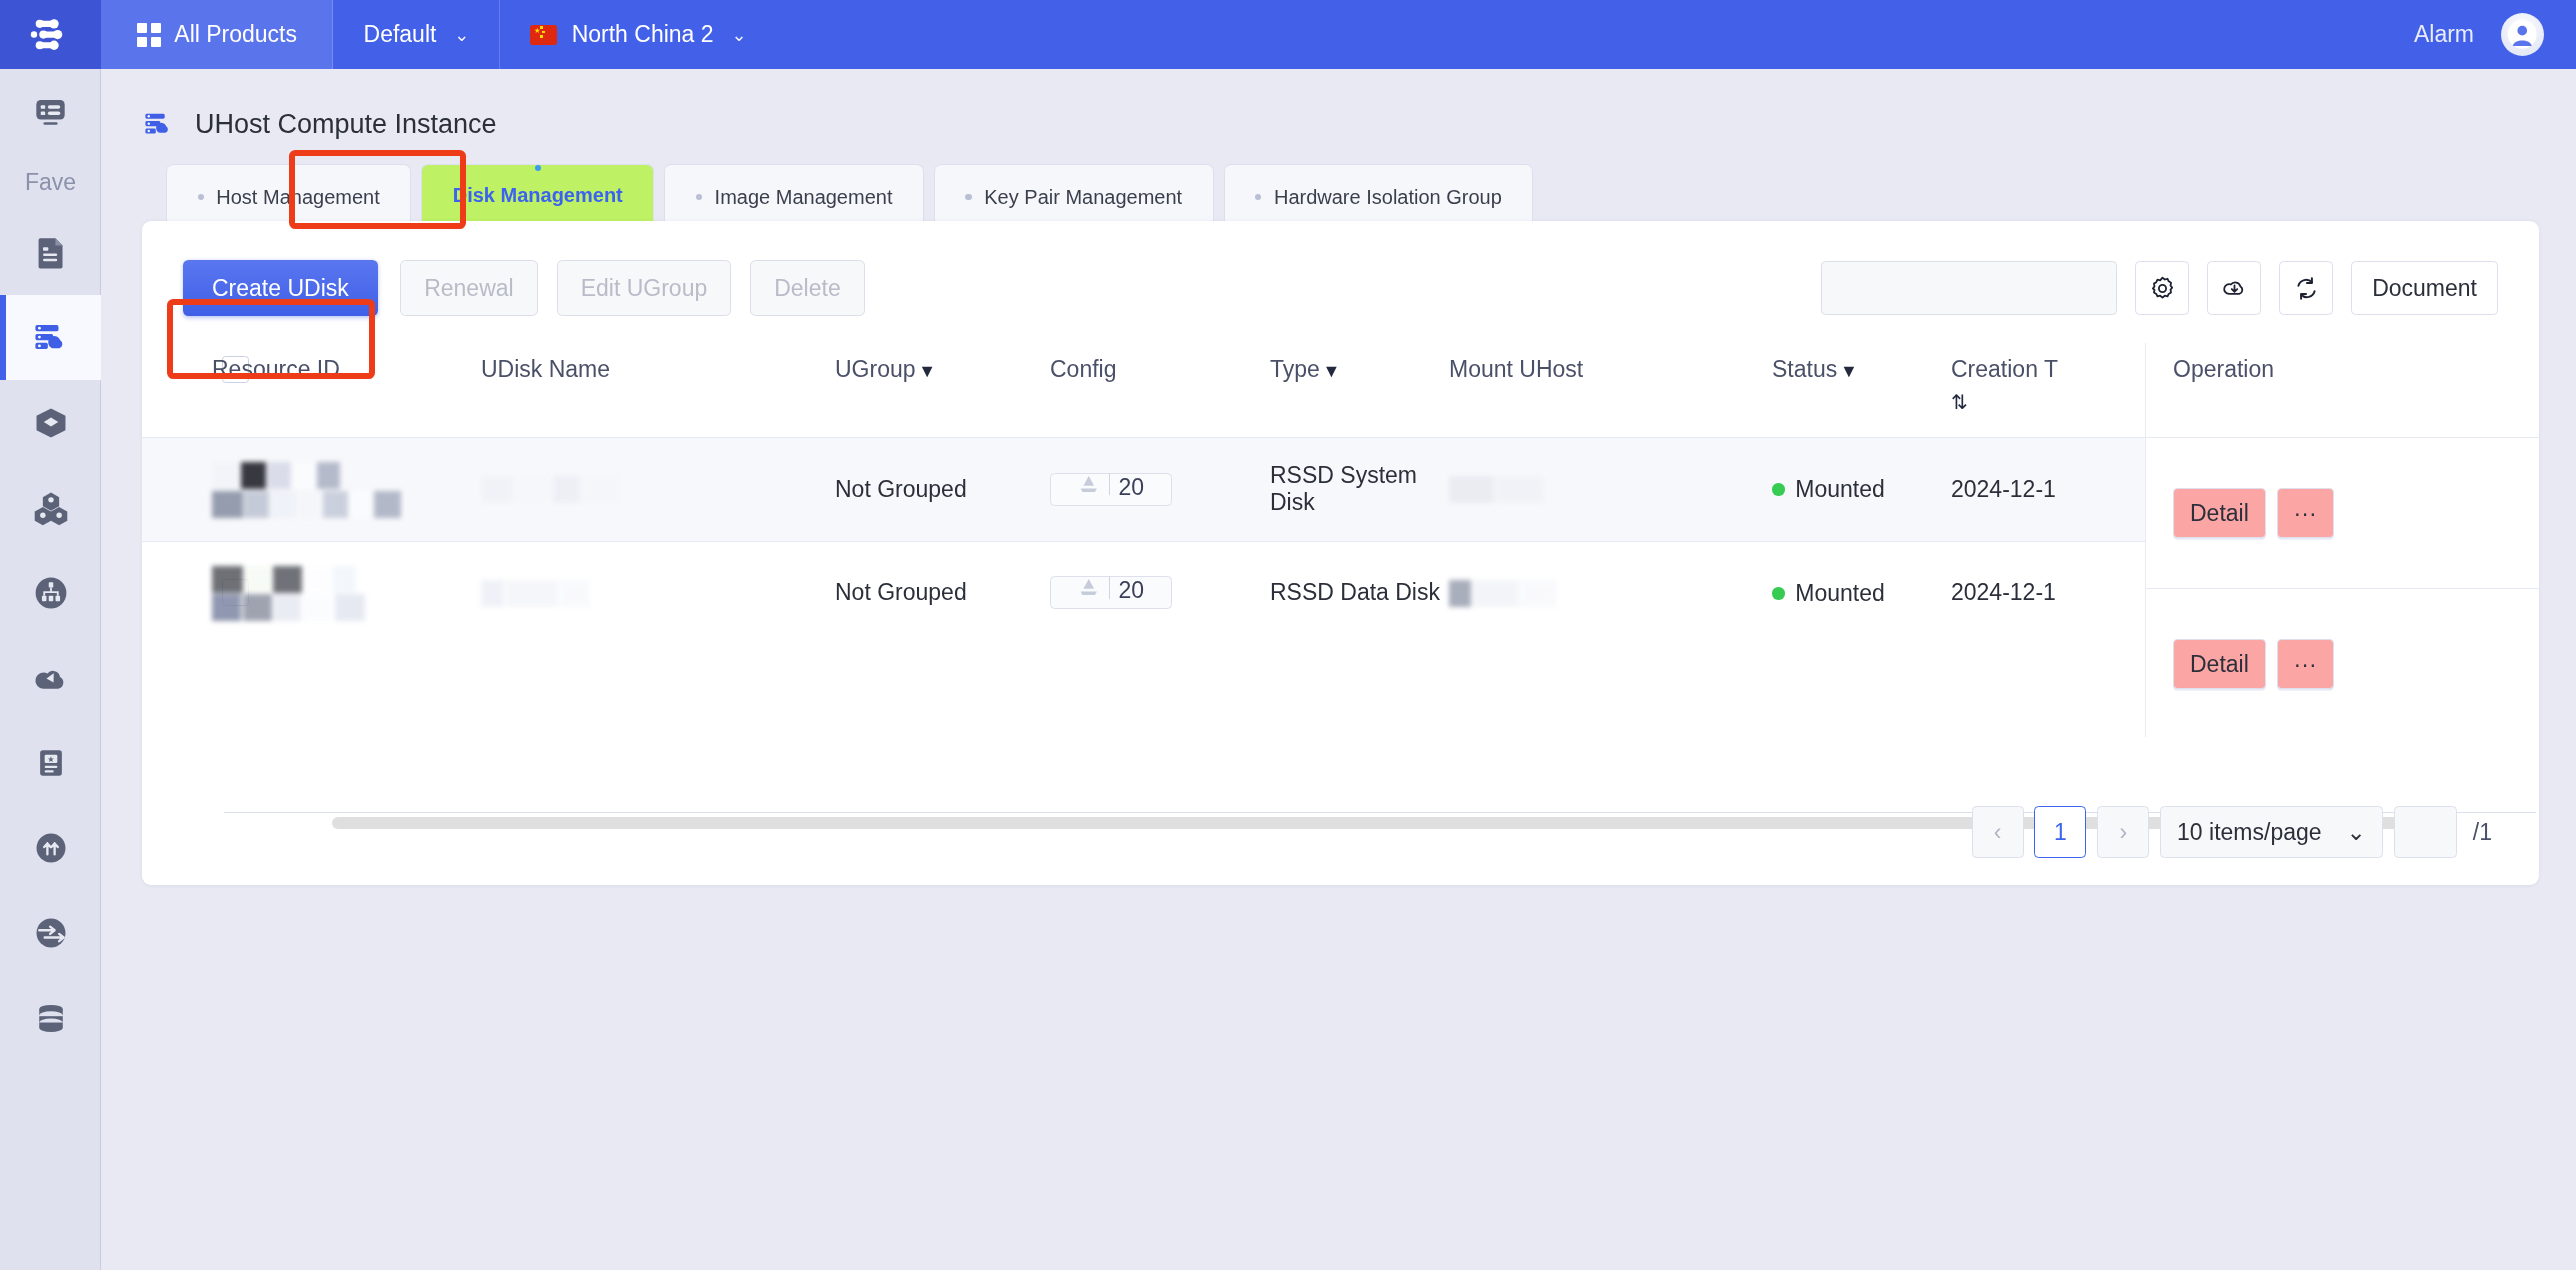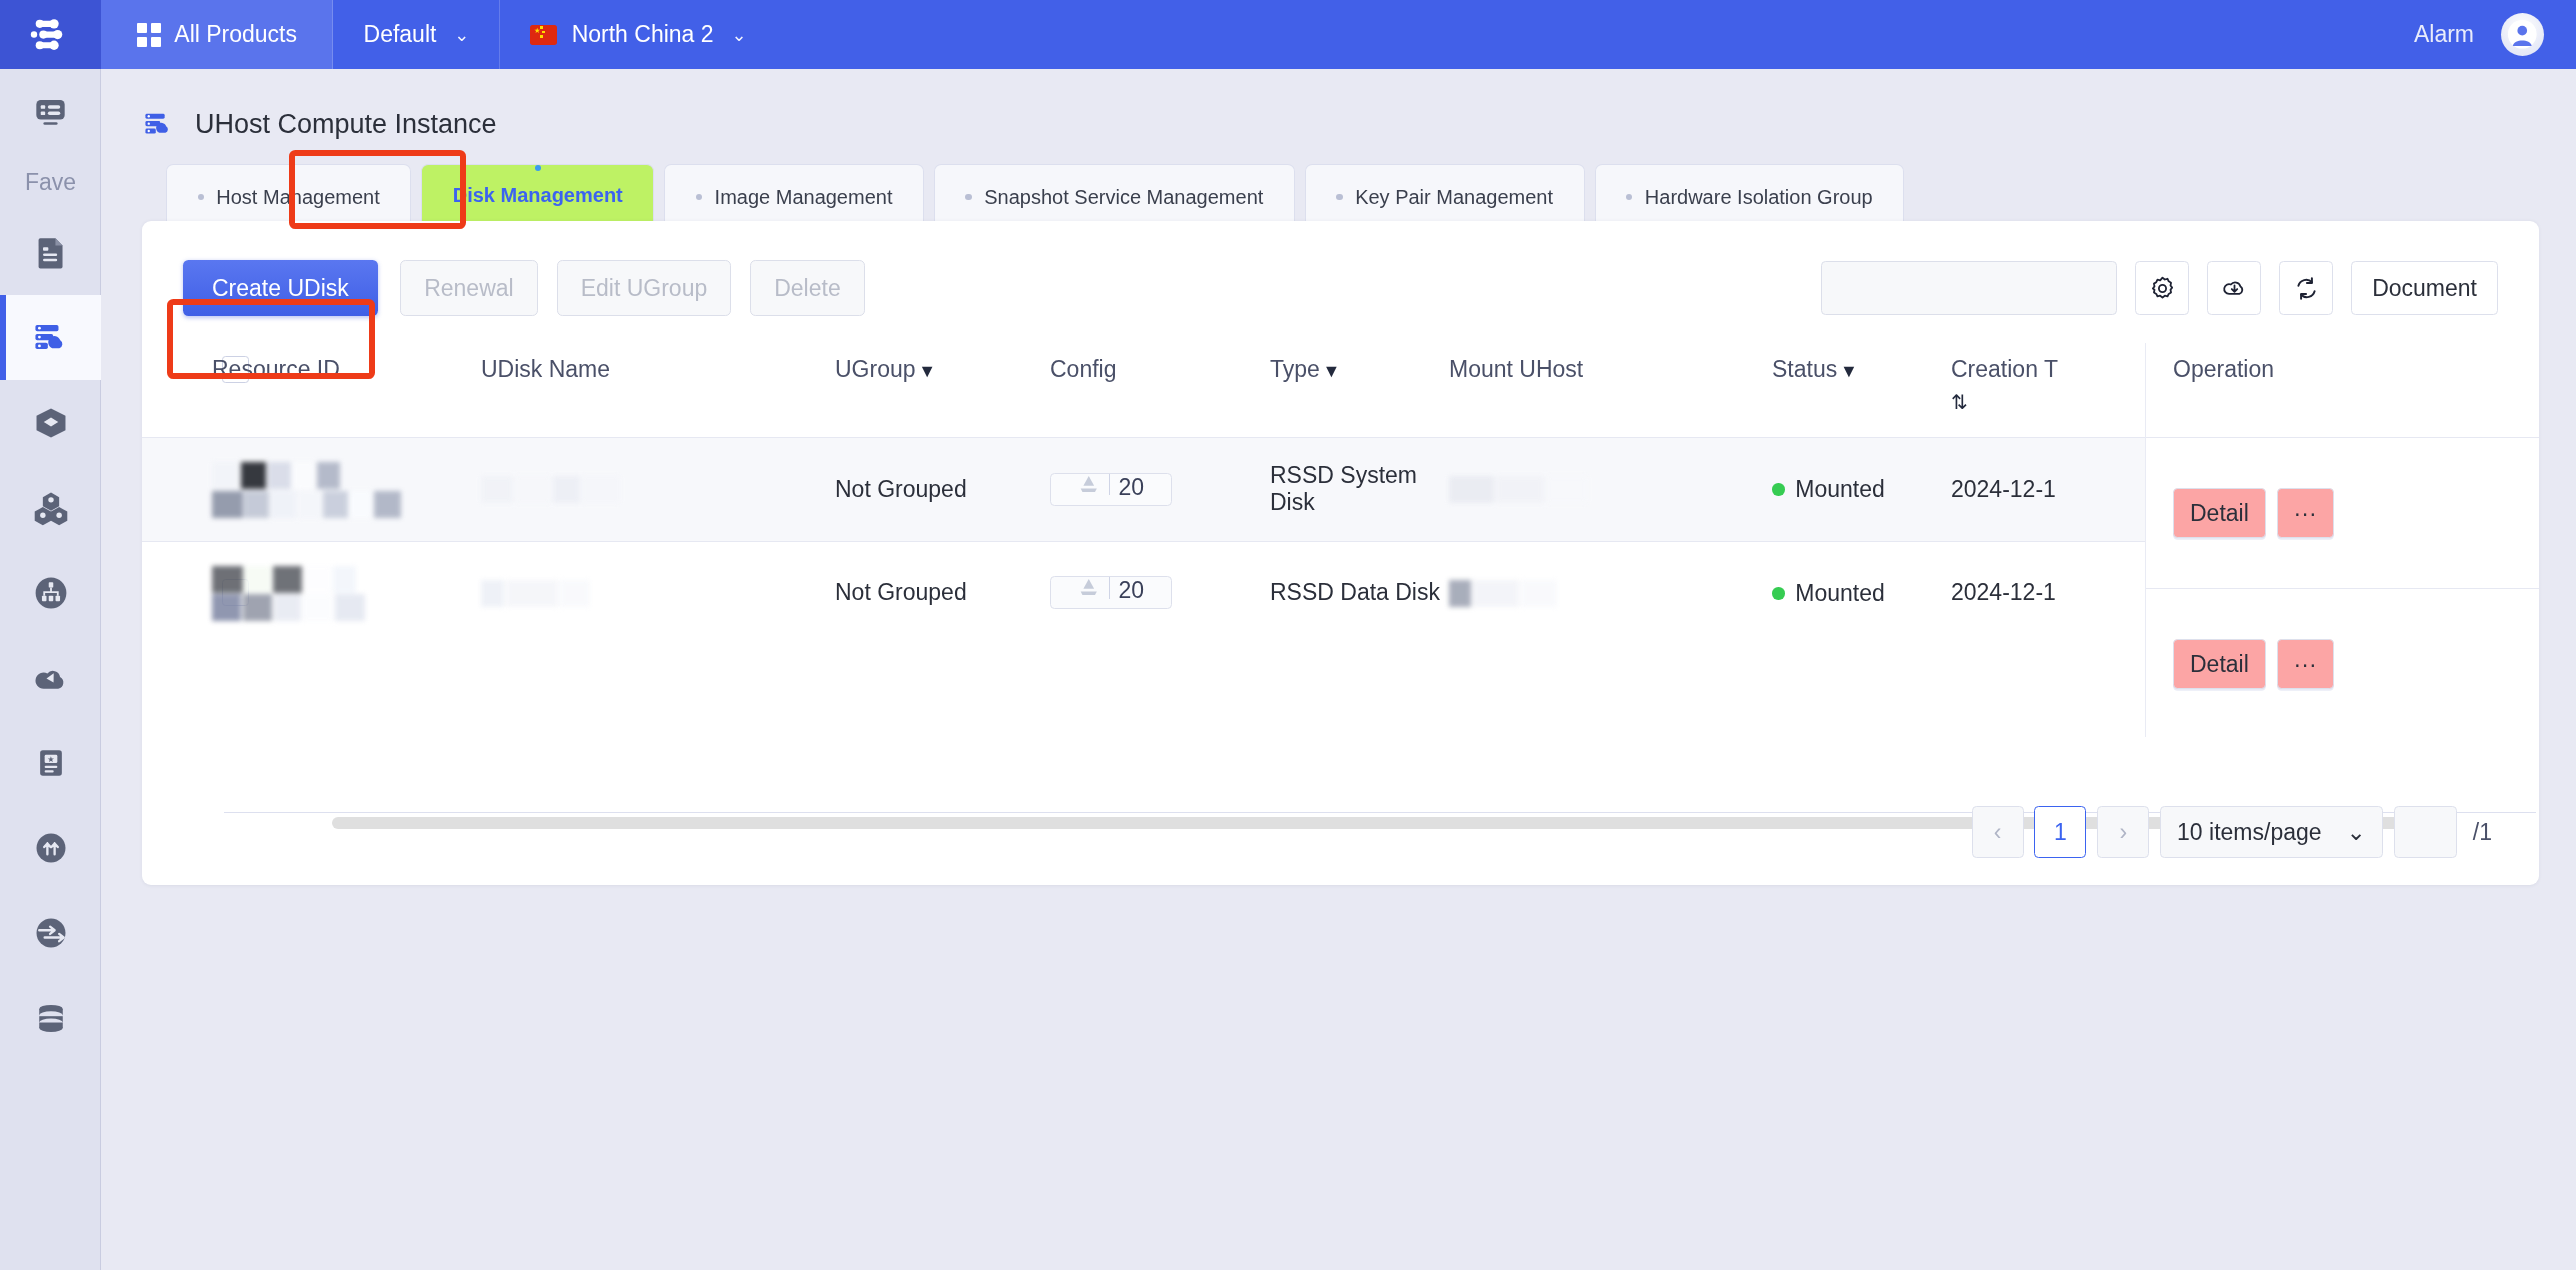--- a/index.html
+++ b/index.html
@@ -430,24 +430,20 @@
       <span class="dot"></span>
       <span>Host Management</span>
     </div>
     <div class="tab active">
       <span class="dot"></span>
       <span>Disk Management</span>
     </div>
     <div class="tab">
       <span class="dot"></span>
       <span>Image Management</span>
-    </div>
-    <div class="tab">
-      <span class="dot"></span>
-      <span>Snapshot Service Management</span>
     </div>
     <div class="tab">
       <span class="dot"></span>
       <span>Key Pair Management</span>
     </div>
     <div class="tab">
       <span class="dot"></span>
       <span>Hardware Isolation Group</span>
     </div>
   </div>

